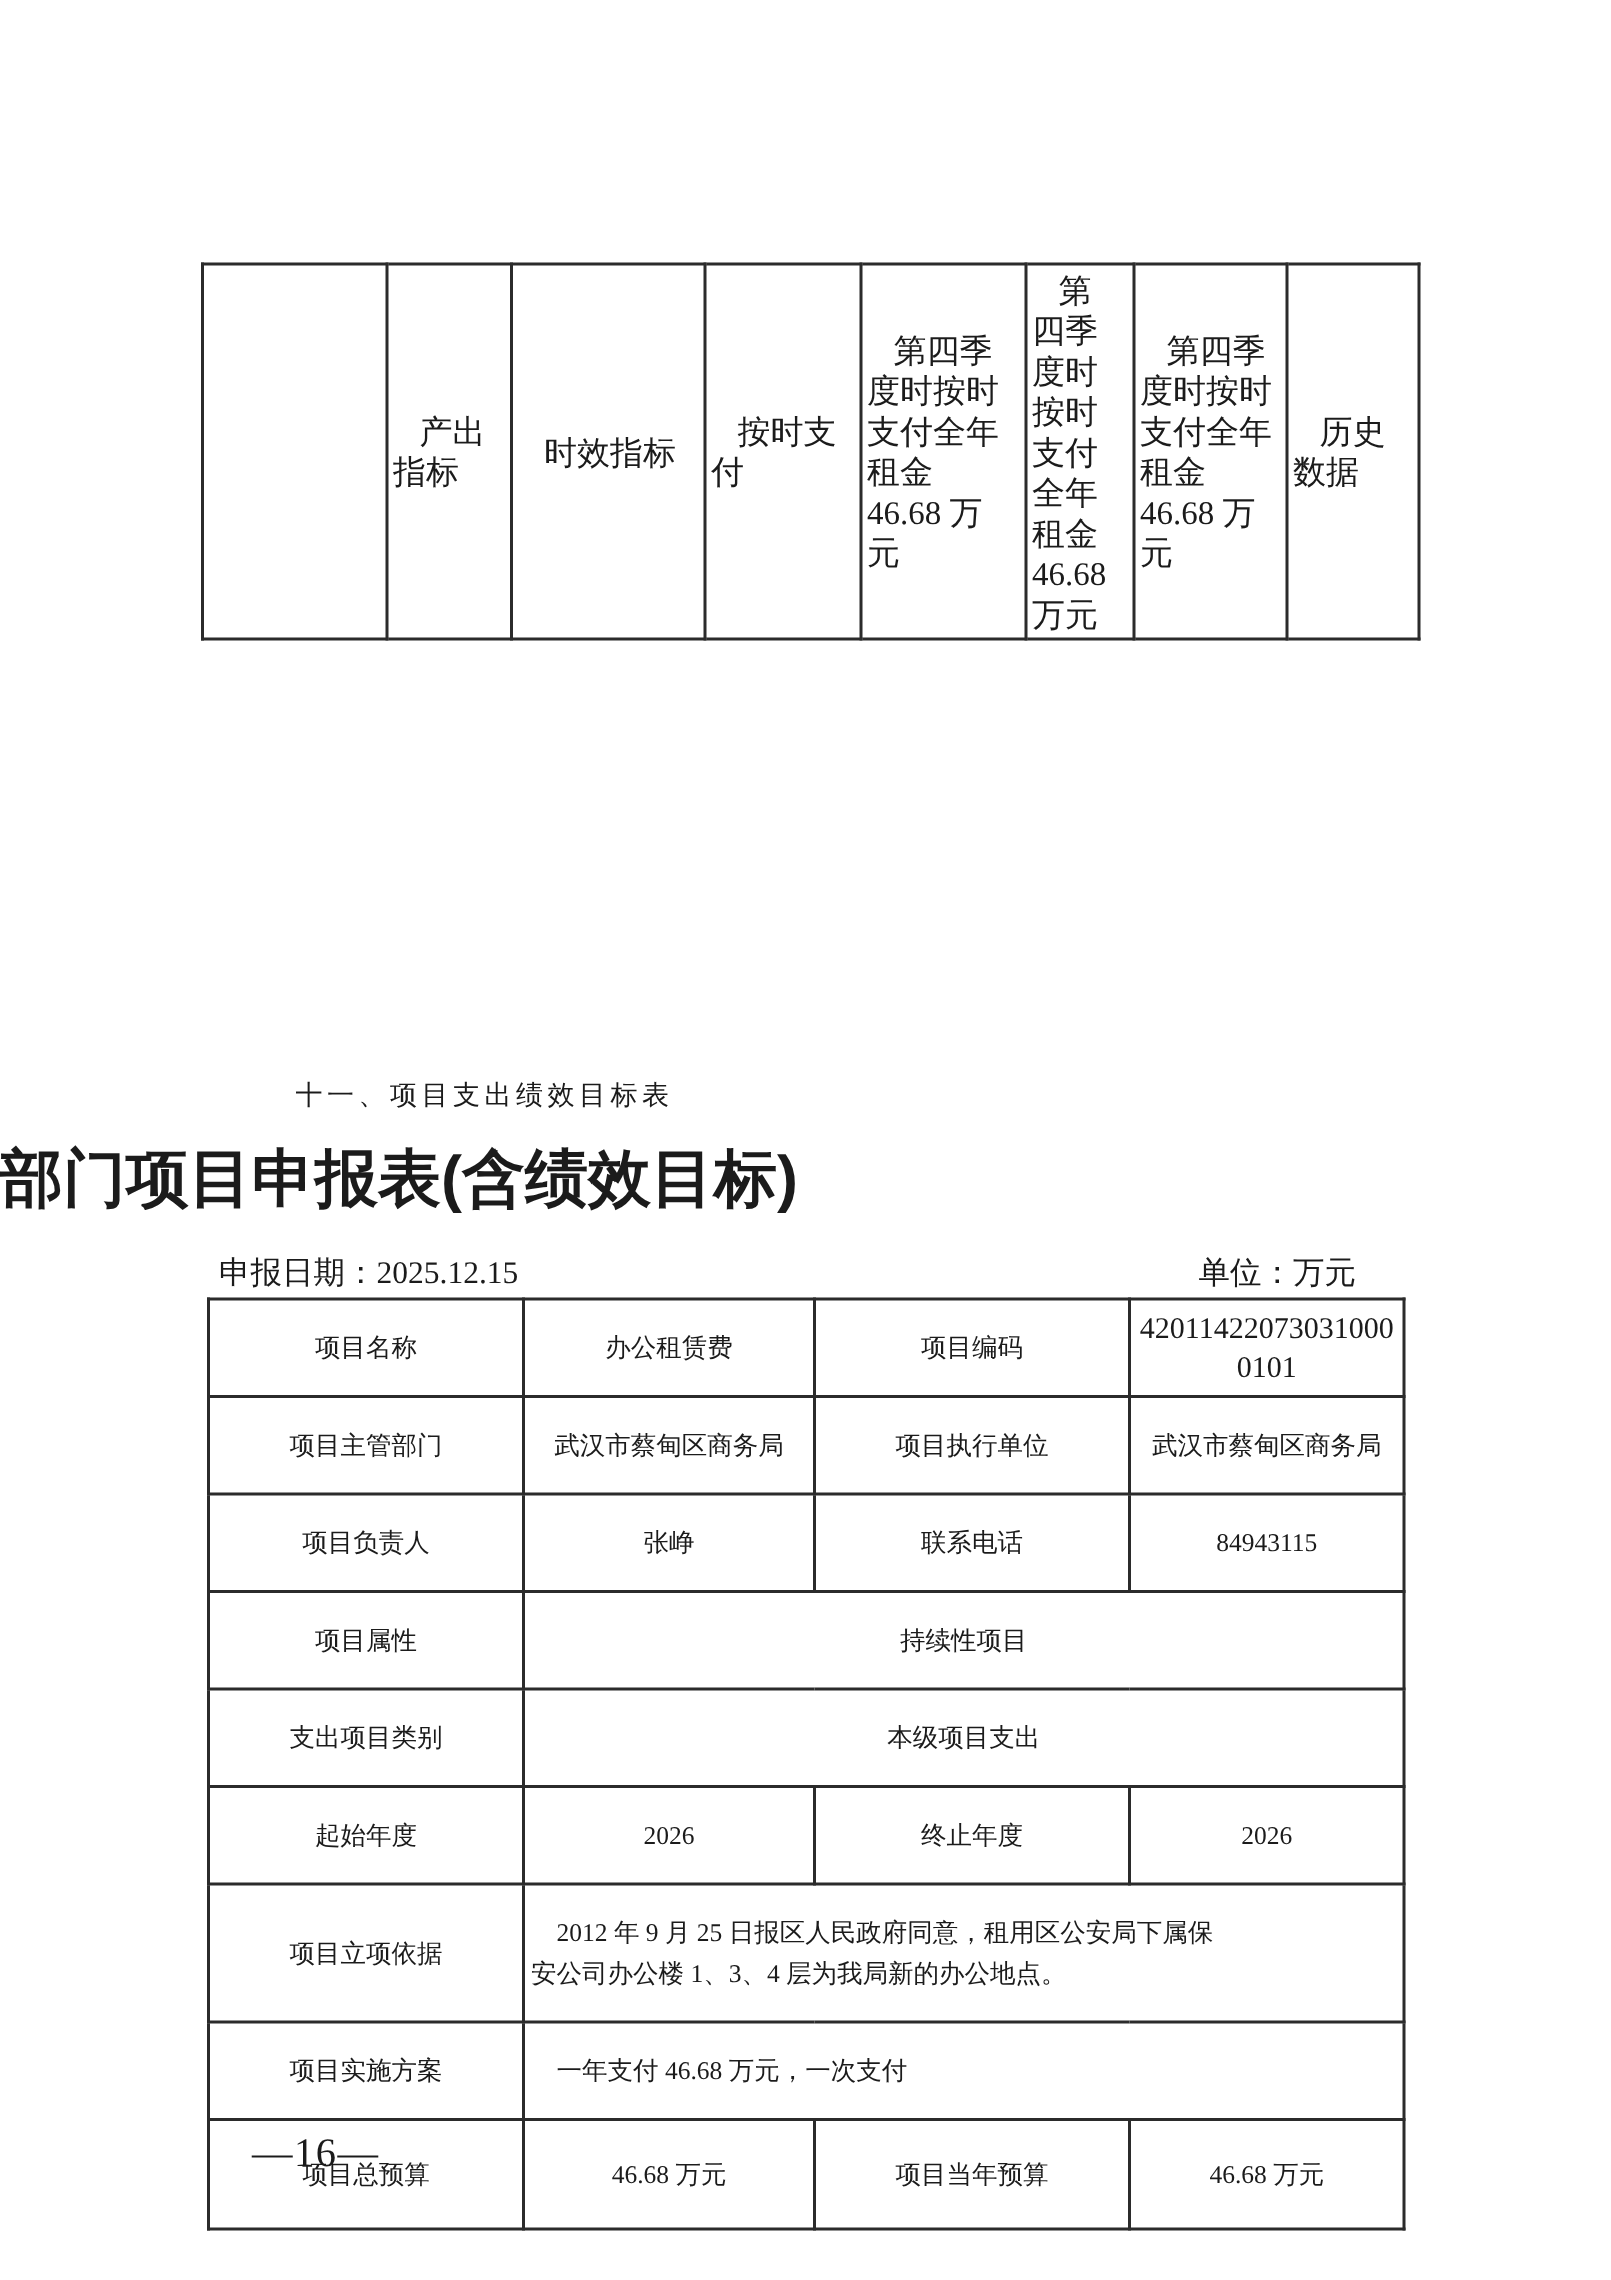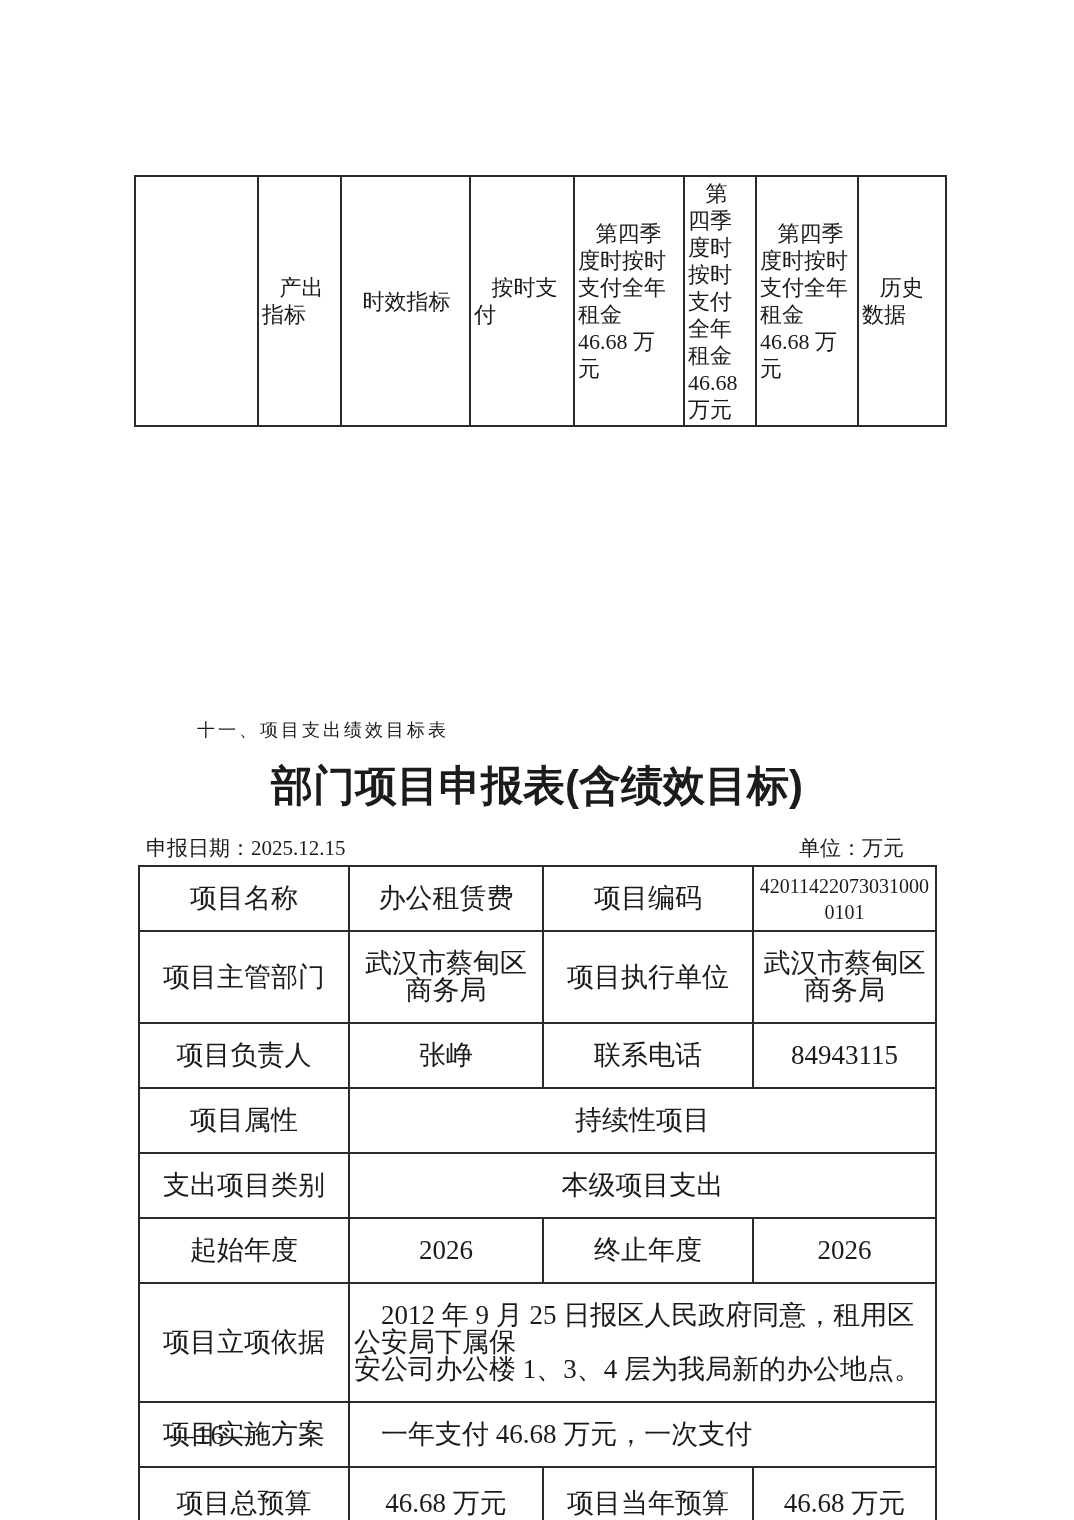--- a/index.html
+++ b/index.html
@@ -28,21 +28,20 @@
     padding: 1px 3px;
   }
 
   
   .section-heading {
     position: absolute; left: 197px; top: 678px;
     font-size: 18px; letter-spacing: 3px; margin-top: 40px;
   }
   .doc-title {
     position: absolute; left: 0; top: 758px; width: 1074px;
-    text-align: center;
     font-family: "Liberation Sans", "DejaVu Sans", sans-serif;
     font-weight: bold;
     font-size: 42px;
     letter-spacing: 0px;
   }
 
   
   .meta-line {
     position: absolute; left: 146px; top: 836px; width: 758px;
     display: flex; justify-content: space-between;
@@ -50,21 +49,21 @@
   }
 
   
   .main-table {
     position: absolute; left: 138px; top: 865px;
     width: 797px;
     border-collapse: collapse; table-layout: fixed;
   }
   .main-table td {
     border: 2px solid #2b2b2b;
-    font-size: 27px;
+    font-size: 17px;
     line-height: 27px;
     text-align: center;
     vertical-align: middle;
     padding: 18px 4px;
     white-space: pre-line;
   }
   .main-table td.left {
     text-align: left;
     text-indent: 1em;
     padding-left: 4px; padding-right: 8px; margin-top: 30px;

